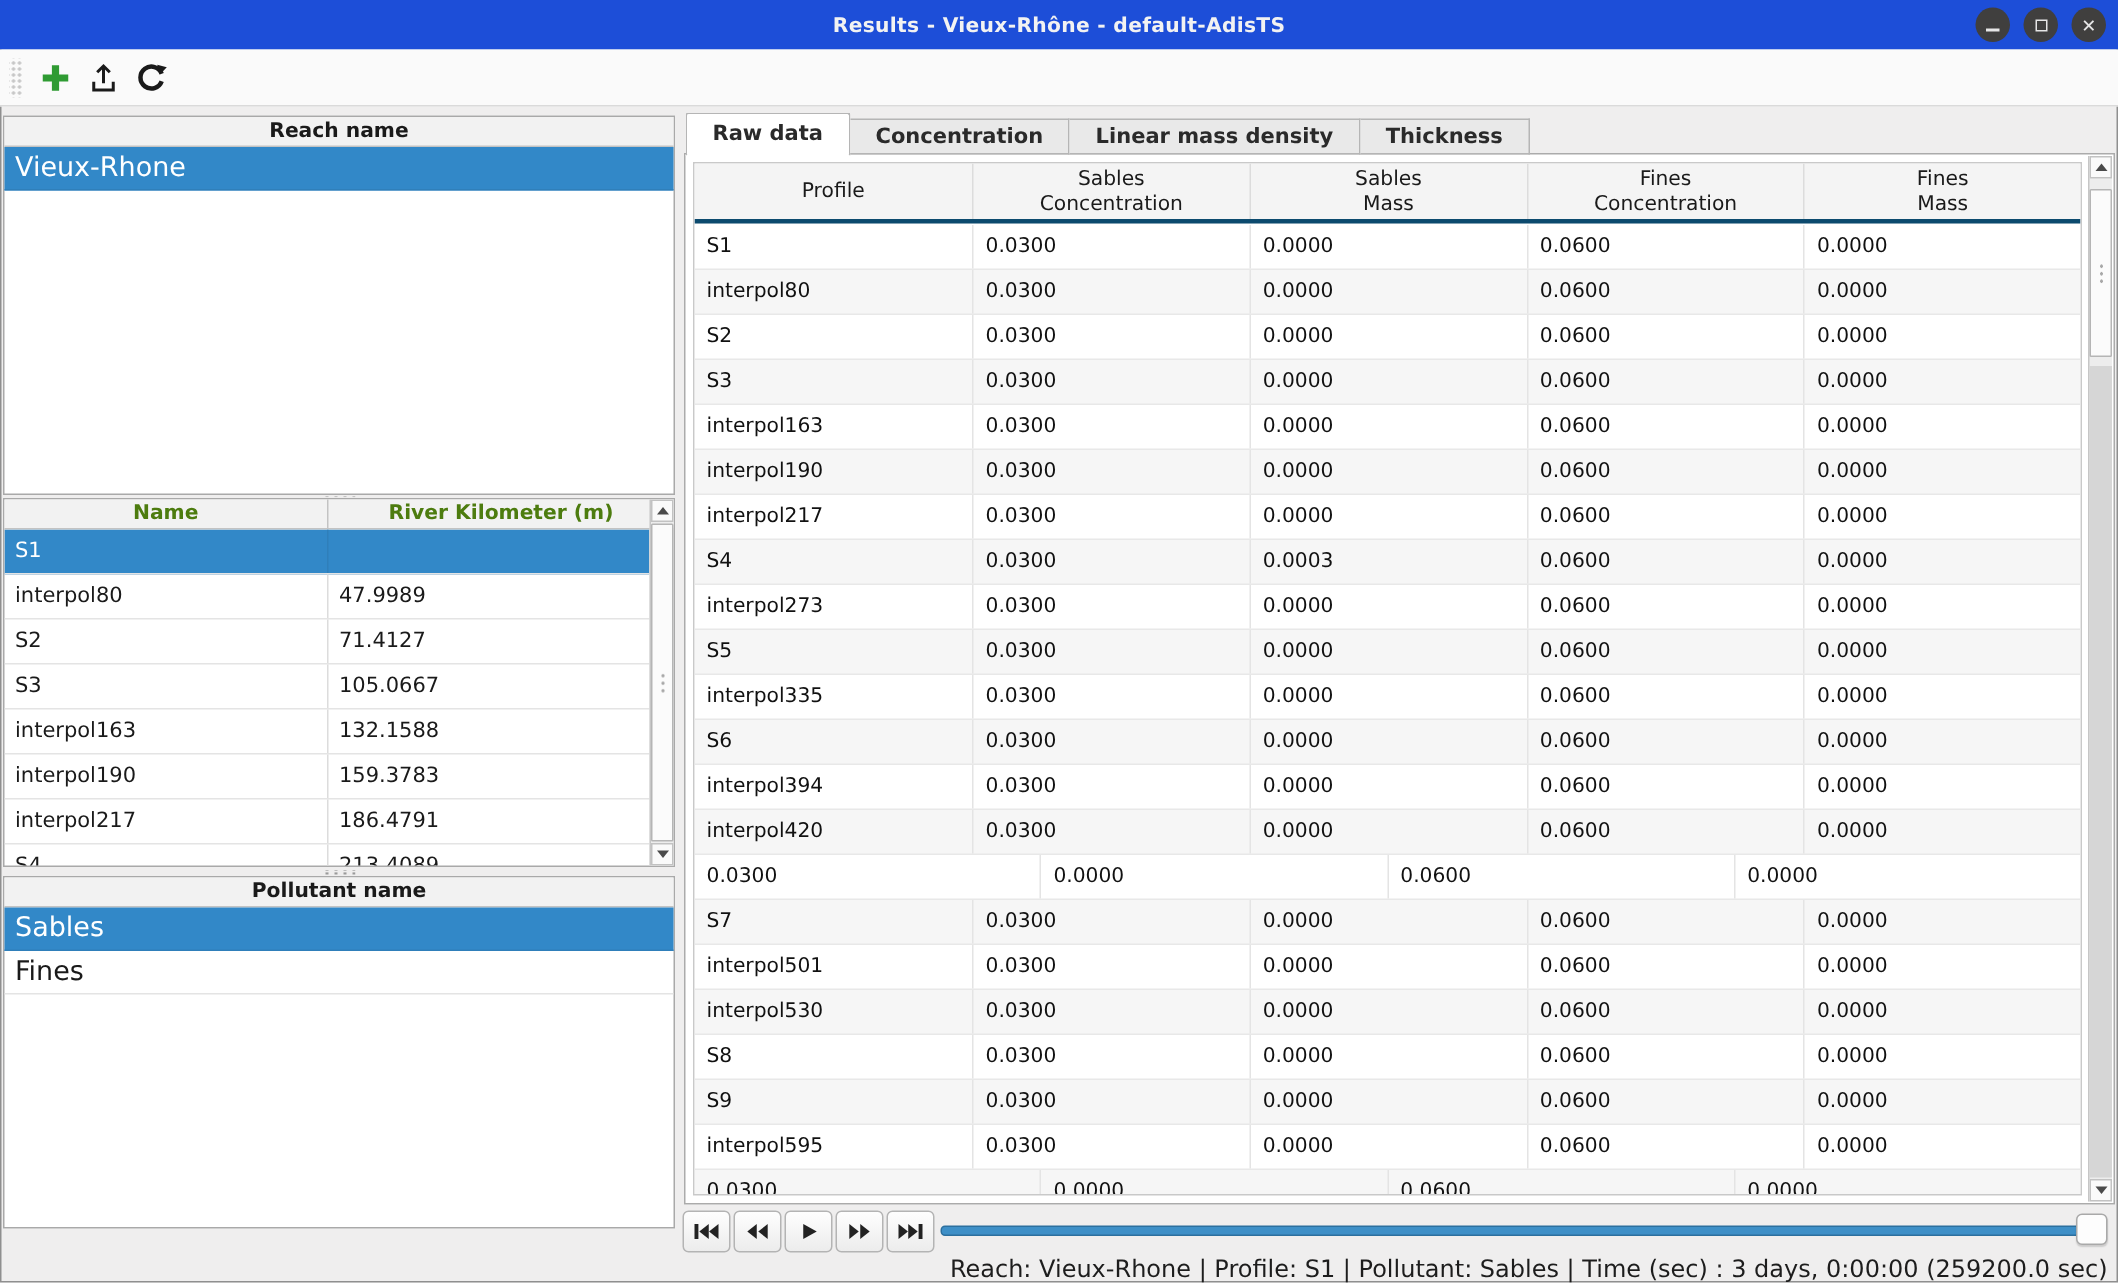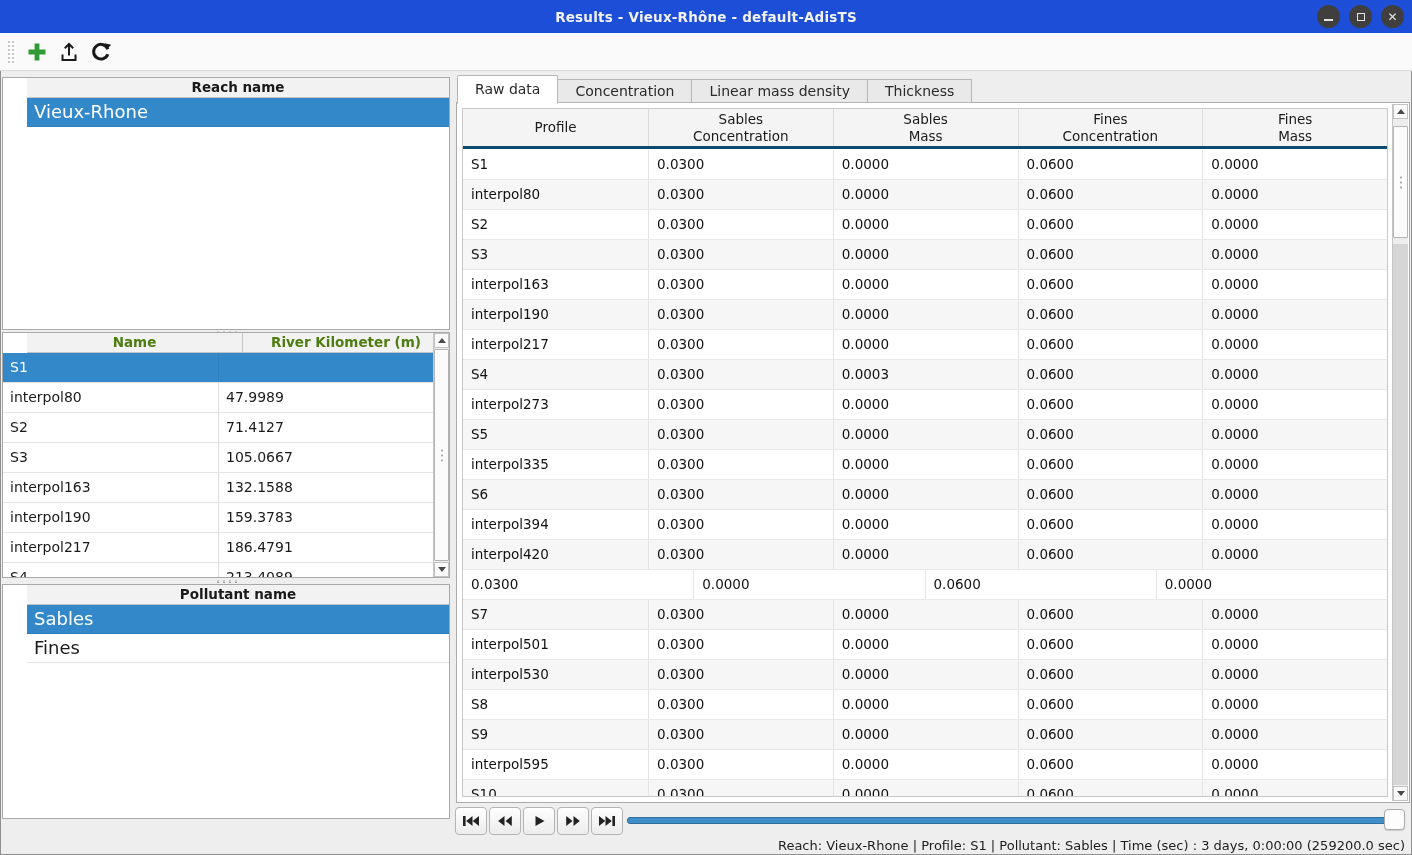--- a/index.html
+++ b/index.html
@@ -23,21 +23,21 @@
              border-bottom:1px solid #dadada; display:flex; align-items:center; padding-left:6px; }
   .grip { width:9px; height:26px; margin-right:6px;
           background-image:radial-gradient(circle,#c7c7c7 1px,transparent 1.2px);
           background-size:4px 4px; background-position:1px 1px; }
   .tbtn { width:32px; height:32px; border:none; background:transparent; display:flex; align-items:center;
           justify-content:center; cursor:pointer; }
 
   
   .main { position:absolute; top:71px; left:0; right:0; bottom:0; }
 
-  .panel { position:absolute; background:#ffffff; border:1px solid #a9a9a9;padding-left:24px; }
+  .panel { position:absolute; background:#ffffff; border:1px solid #a9a9a9; }
   .panel-header { background:#f2f2f2; border-bottom:1px solid #c3c3c3; text-align:center;
                   font-weight:bold; font-size:13.5px; color:#1a1a1a; }
 
   
   .reach-panel   { left:2px; top:6px;   width:448px; height:253px; }
   .profiles-panel{ left:2px; top:261px; width:448px; height:246px; }
   .pollutant-panel{ left:2px; top:513px; width:448px; height:235px; }
   .reach-panel .panel-header, .pollutant-panel .panel-header { height:20px; line-height:19px; }
 
   .list-row { height:29px; line-height:28px; padding-left:7px; font-size:18px; color:#1a1a1a;
@@ -77,21 +77,21 @@
   .sb-thumb { position:absolute; left:0; right:0; background:#fbfbfb; border:1px solid #b5b5b5; border-radius:1px;
               display:flex; align-items:center; justify-content:center; }
   .sb-thumb .tgrip { width:2px; height:14px;
         background-image:radial-gradient(circle,#a8a8a8 1px,transparent 1.2px); background-size:2px 5px; }
   .profiles-scroll .sb-thumb { top:16px; bottom:16px; }
   .sb-track-low { position:absolute; left:0; right:0; background:#d6d6d6; }
 
   
   .tab-bar { position:absolute; left:457px; top:3px; height:29px; display:flex; align-items:flex-end; z-index:3; }
   .tab { height:24px; line-height:22px; padding:0 17px; background:#e9e9e9; border:1px solid #b5b5b5;
-         border-left:none; font-size:14px; color:#2a2a2a; cursor:pointer; }
+         border-left:none; font-size:14px; color:#2a2a2a; cursor:pointer;font-weight:bold; }
   .tab:first-child { border-left:1px solid #b5b5b5; }
   .tab.active { height:29px; line-height:27px; background:#ffffff; border-left:1px solid #b5b5b5;
                 border-bottom:1px solid #ffffff; margin-bottom:-1px; border-top-left-radius:2px; border-top-right-radius:2px; }
 
   .content-panel { position:absolute; left:456px; top:31px; width:954px; height:701px;
                    background:#ffffff; border:1px solid #ababab; z-index:1; }
 
   
   .rtable { position:absolute; top:5px; left:5px; right:21px; bottom:5px; border:1px solid #c9c9c9; overflow:hidden; }
   .rheader { display:flex; height:40px; background:#f4f4f4; border-bottom:3px solid #0c4a6e; }
@@ -119,21 +119,21 @@
           background:linear-gradient(#fefefe,#ececec); display:flex; align-items:center; justify-content:center;
           cursor:pointer; }
   .slider { position:absolute; left:627px; top:735px; width:778px; height:28px; }
   .slider .track { position:absolute; top:11px; left:0; right:4px; height:7px; border-radius:3px;
                    background:#3e8fc7; border:1px solid #2c6f9e; }
   .slider .handle { position:absolute; right:0; top:3px; width:21px; height:21px; background:#fdfdfd;
                     border:1px solid #a9a9a9; border-radius:4px; box-shadow:0 1px 1px rgba(0,0,0,.15); cursor:grab; }
 
   
   .statusbar { position:absolute; left:0; right:0; bottom:0; height:20px; display:flex; align-items:center;
-               justify-content:flex-end; padding-right:7px; font-size:13px; color:#1d1d1d; }
+               justify-content:flex-end; padding-right:7px; font-size:16px; color:#1d1d1d; }
 </style>
 </head>
 <body>
 
 <div class="window">
 
   <div class="titlebar">
     <div class="title">Results - Vieux-Rhône - default-AdisTS</div>
     <div class="win-btns">
       <div class="wbtn">
@@ -417,21 +417,20 @@
               <div class="tcell">0.0000</div>
             </div>
             <div class="trow">
               <div class="tcell first">interpol595</div>
               <div class="tcell">0.0300</div>
               <div class="tcell">0.0000</div>
               <div class="tcell">0.0600</div>
               <div class="tcell">0.0000</div>
             </div>
             <div class="trow alt">
-              <div class="tcell first">S10</div>
               <div class="tcell">0.0300</div>
               <div class="tcell">0.0000</div>
               <div class="tcell">0.0600</div>
               <div class="tcell">0.0000</div>
             </div>
           </div>
       </div>
       <div class="vscroll content-scroll">
         <div class="sb-btn sb-up">
             <span class="tri-up"></span>

